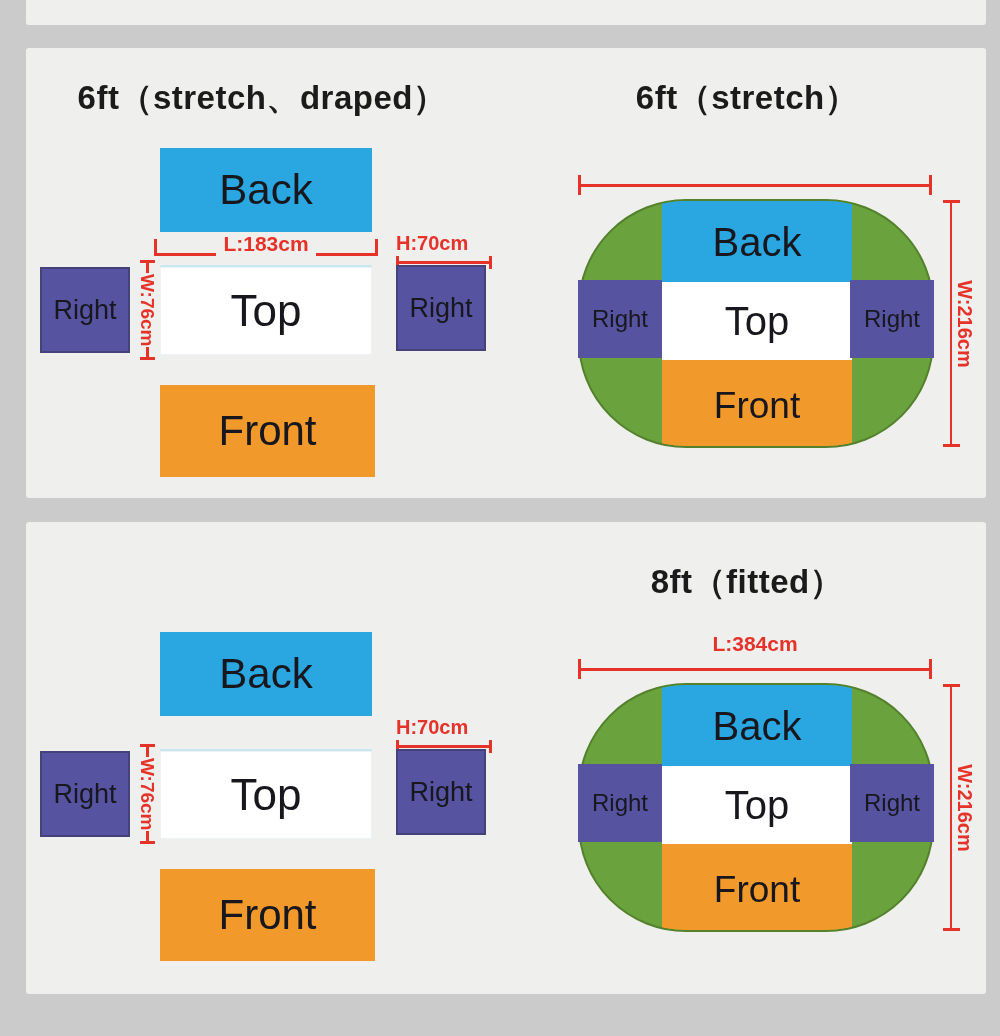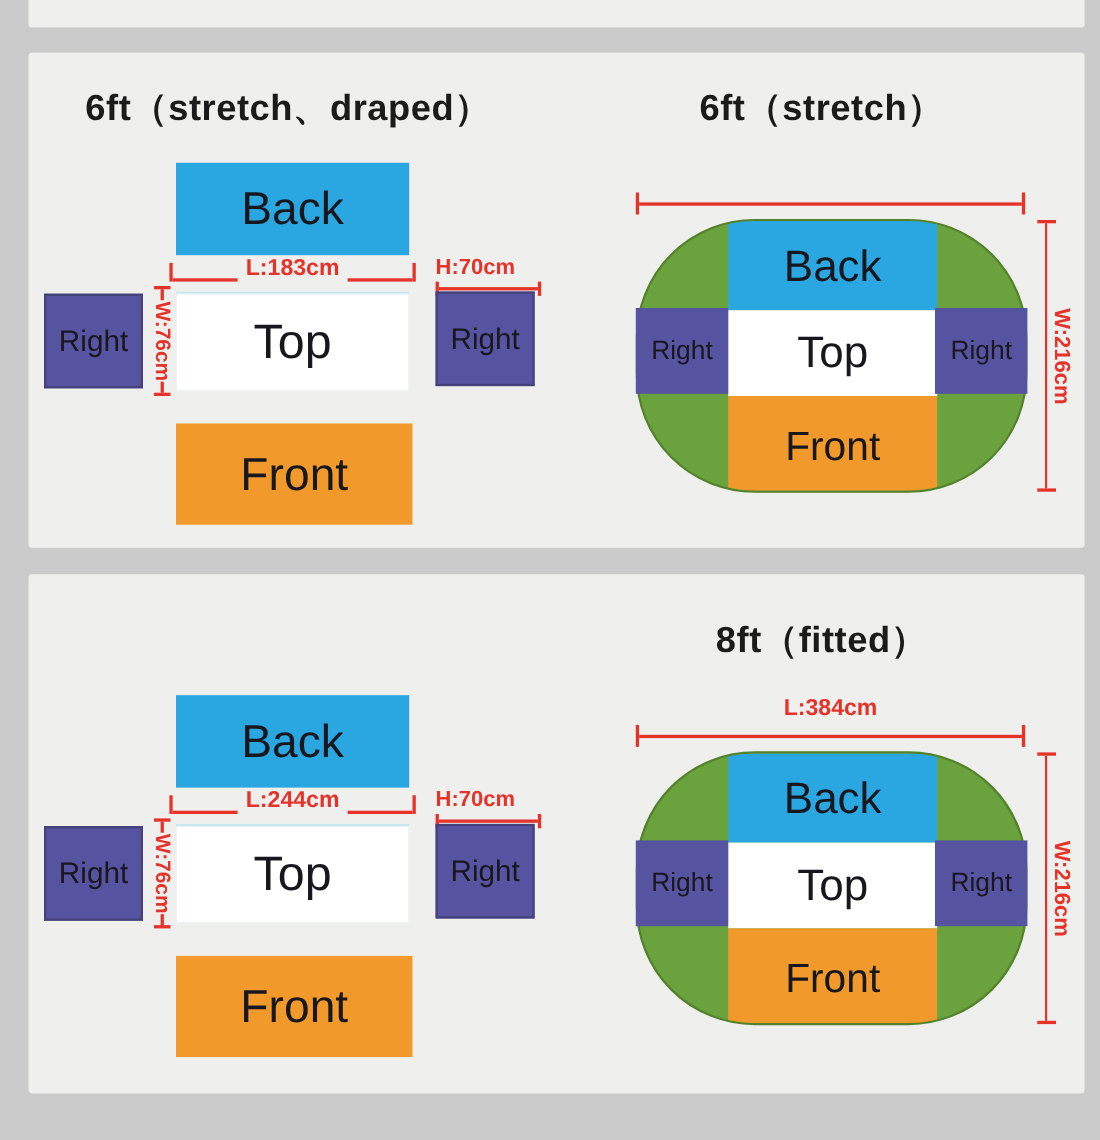--- a/index.html
+++ b/index.html
@@ -183,27 +183,20 @@
 </section>
 
 <section class="panel p2">
 
   <div class="group fitted">
 
     <div class="box back">
       <span class="lbl fs42">Back</span>
     </div>
 
-    <div class="ldim">
-      <i class="tick"></i>
-        <i class="line"></i>
-        <span class="dimtxt">L:244cm</span>
-        <i class="line"></i>
-        <i class="tick"></i>
-    </div>
 
     <div class="hblock">
       <span class="dimtxt">H:70cm</span>
       <div class="hrow">
         <i class="tick"></i>
           <i class="line"></i>
           <i class="tick"></i>
       </div>
     </div>
 

